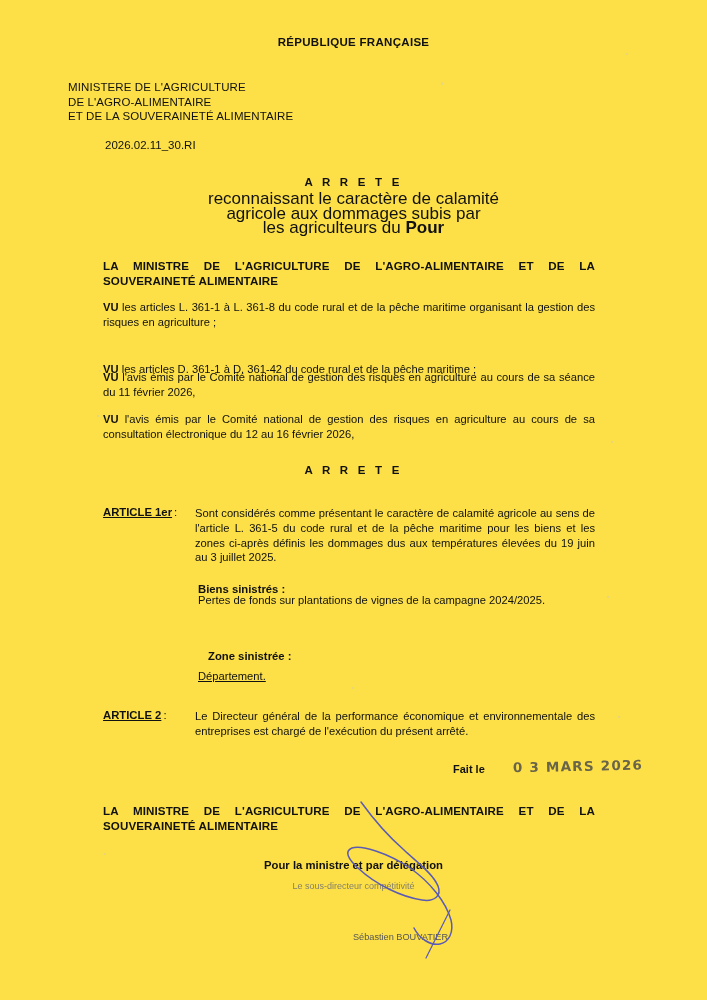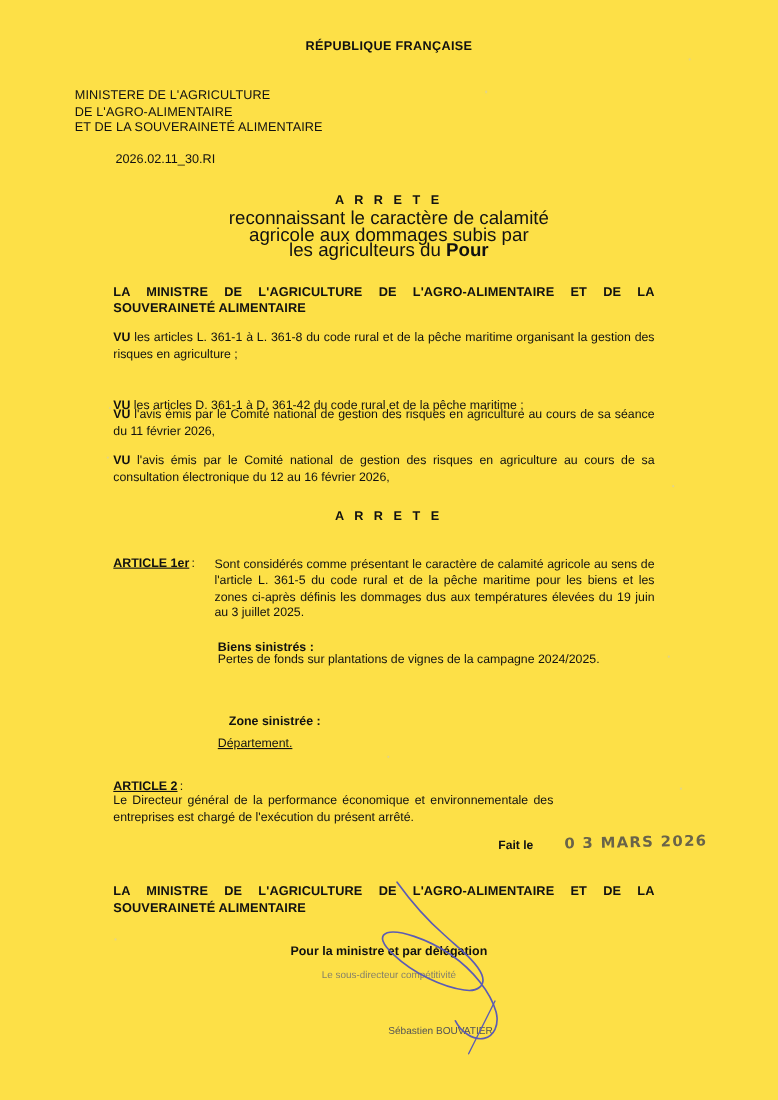--- a/index.html
+++ b/index.html
@@ -116,21 +116,21 @@
   .article-body {
     font-size: 11.2px;
     line-height: 14.8px;
     text-align: justify;
     flex: 1 1 auto;
   }
   #article1-row { top: 506px; left: 103px; }
   #article1-row .article-label { width: 92px; }
   #article1-row .article-body { width: 400px; }
 
-  #article2-row { top: 709px; left: 103px; flex-direction: column; }
+  #article2-row { top: 709px; left: 103px; }
   #article2-row .article-label { width: 92px; }
   #article2-row .article-body { width: 400px; }
 
   .sub-label {
     font-weight: bold;
     font-size: 11.3px;
   }
   .sub-text {
     font-size: 11.2px;
   }

